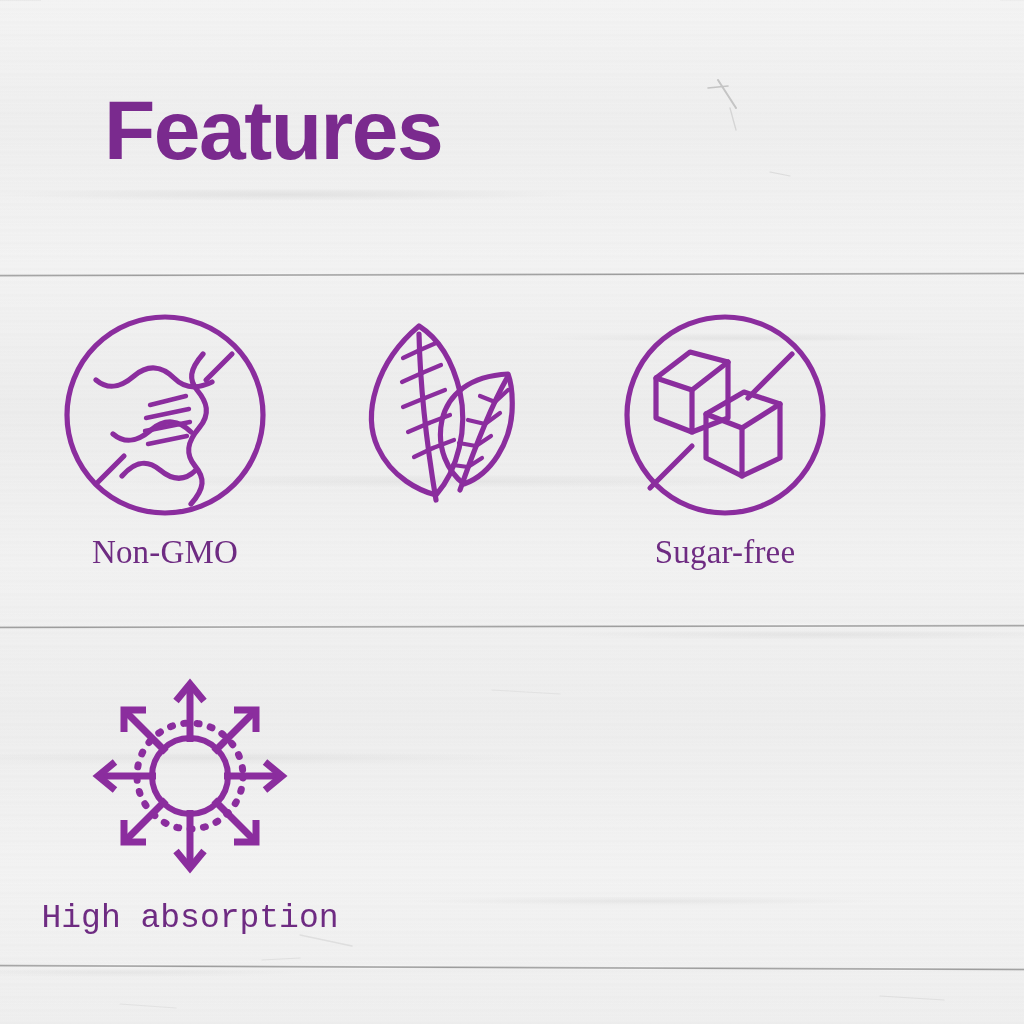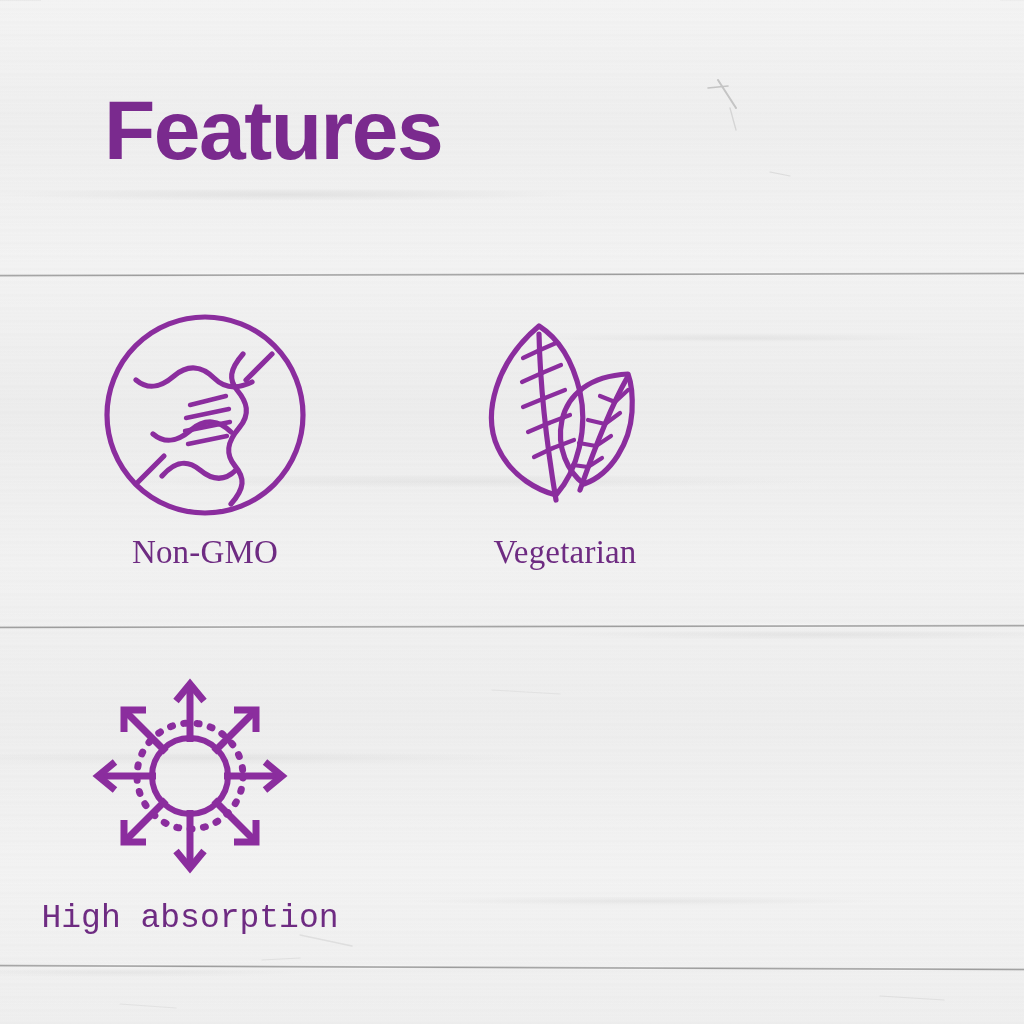--- a/index.html
+++ b/index.html
@@ -232,23 +232,40 @@
               <path d="M155 92 L168 80"></path>
             <path d="M145 114 L128 110"></path>
               <path d="M145 114 L160 103"></path>
             <path d="M136 136 L119 133"></path>
               <path d="M136 136 L151 126"></path>
             <path d="M128 157 L113 155"></path>
               <path d="M128 157 L142 148"></path>
           </g>
         </g>
       </svg>
-      <div class="feature-label">Vegetarian</div>
     </div>
 
+    <div class="feature">
+      <svg class="feature-icon" viewBox="0 0 210 210">
+        <g fill="none" stroke="#8b2d9e" stroke-width="5.2" stroke-linecap="round" stroke-linejoin="round">
+          <circle cx="105" cy="105" r="98"></circle>
+          <path d="M172 44 L128 88"></path>
+          <path d="M72 136 L30 178"></path>
+
+          <path d="M36 68 L70 42 L108 52 L108 108 L72 122 L36 108 Z"></path>
+          <path d="M36 68 L72 80 L108 52"></path>
+          <path d="M72 80 L72 122"></path>
+
+          <path d="M86 104 L124 82 L160 94 L160 148 L122 166 L86 148 Z"></path>
+          <path d="M86 104 L122 118 L160 94"></path>
+          <path d="M122 118 L122 166"></path>
+        </g>
+      </svg>
+      <div class="feature-label">Sugar-free</div>
+    </div>
 
   </div>
 
   <div class="bottom">
 
     <div class="absorb-block">
       <svg class="absorb-icon" viewBox="0 0 216 216">
         <g stroke="#8b2d9e" fill="none" stroke-linecap="butt" stroke-linejoin="miter">
 
           <circle cx="108" cy="108" r="38" stroke-width="6"></circle>

